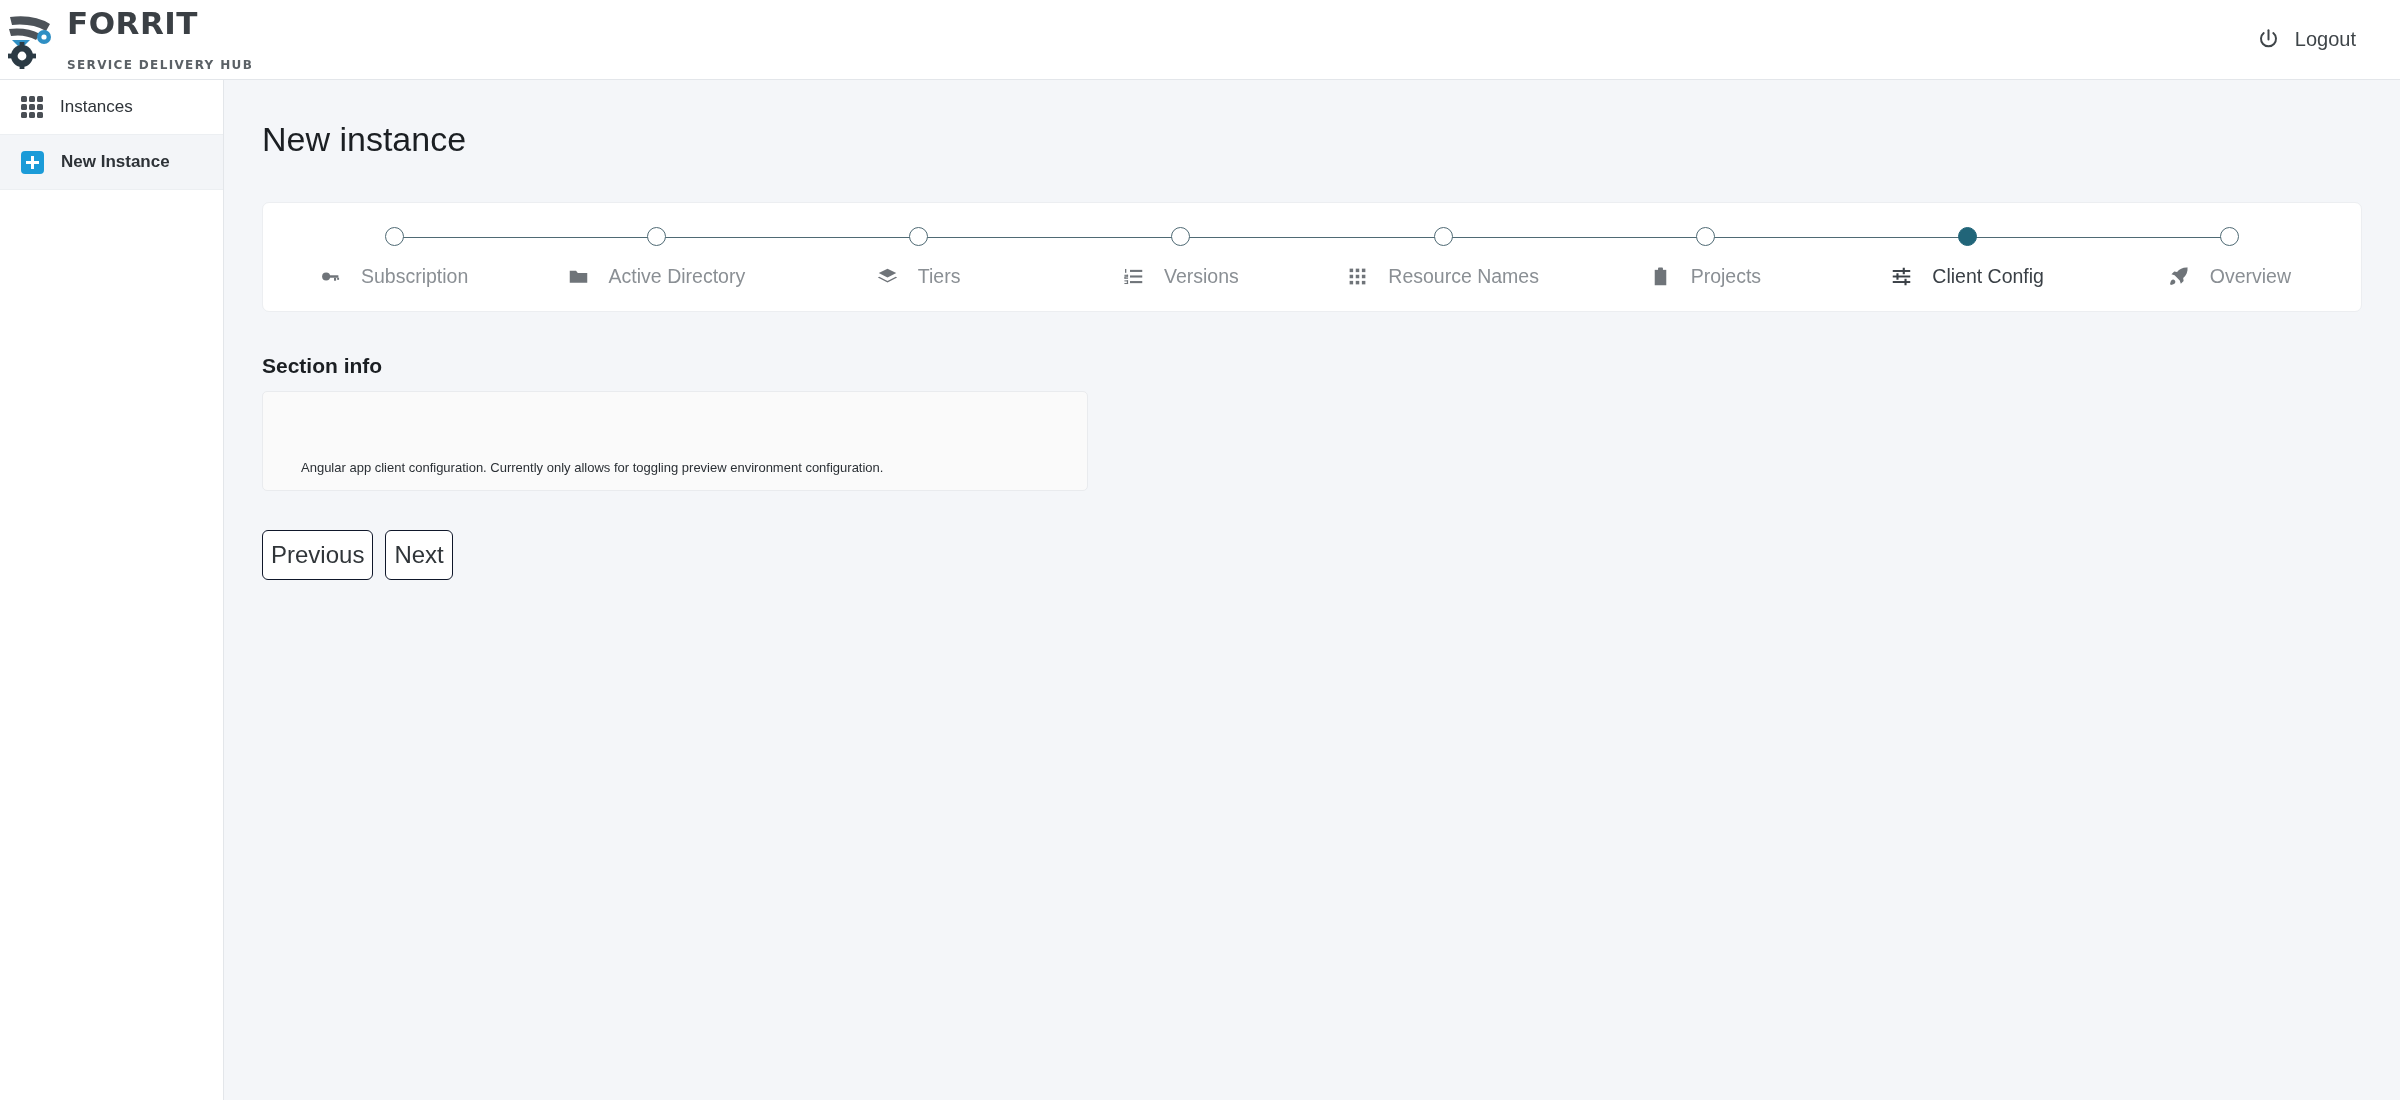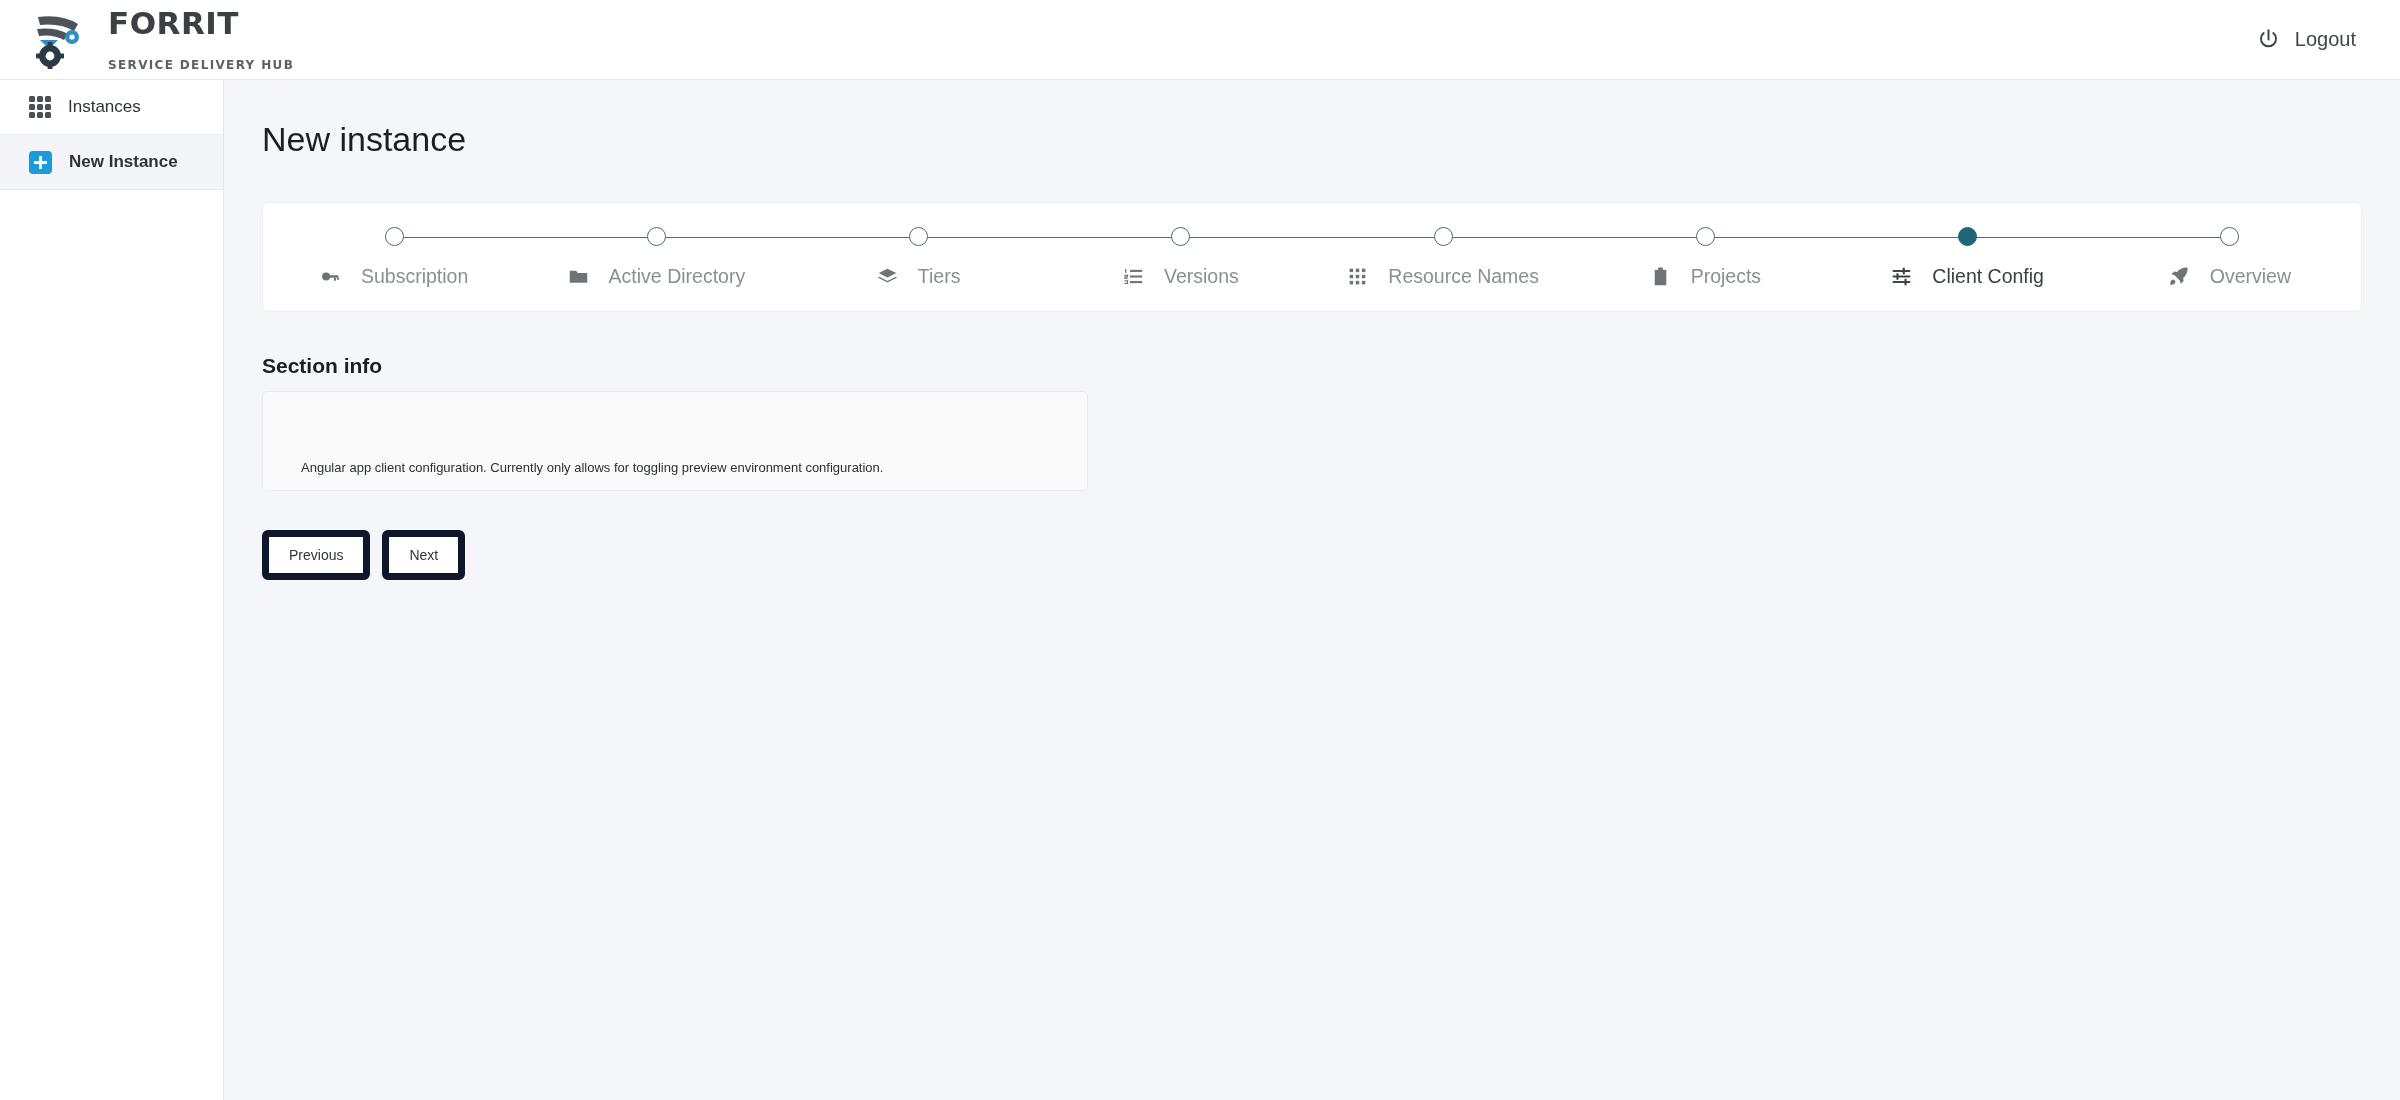--- a/index.html
+++ b/index.html
@@ -16,21 +16,21 @@
     position: absolute; top: 0; left: 0;
     width: 2400px; height: 80px;
     background: #ffffff;
     border-bottom: 1px solid #e3e6ea;
     display: flex; align-items: center;
     justify-content: space-between;
     z-index: 5;
   }
   .logo-wrap {
     display: flex; align-items: center;
-    padding-left: 28px; gap: 18px;
+    gap: 5px;
   }
   .logo-mark { width: 62px; height: 58px; display:block; }
   .logo-text { display: flex; flex-direction: column; line-height: 1; }
   .logo-main {
     font-size: 31px; font-weight: 700; letter-spacing: .5px;
     color: #3b4045; font-family: "DejaVu Sans", sans-serif;
   }
   .logo-sub {
     font-size: 12px; font-weight: 700; letter-spacing: 1.35px;
     color: #5b6166; margin-top: 20px;
@@ -44,21 +44,21 @@
 
   
   .sidebar {
     position: absolute; top: 80px; left: 0;
     width: 224px; height: 1020px;
     background: #ffffff;
     border-right: 1px solid #e3e6ea;
   }
   .nav-item {
     display: flex; align-items: center; gap: 17px;
-    height: 55px; padding-left: 29px;
+    height: 55px; padding-left: 21px;
     cursor: pointer;
     border-bottom: 1px solid #eceff2;
   }
   .nav-item.active { background: #f3f5f8; }
   .nav-label { font-size: 17px; color: #2e3338; font-weight: 400; }
   .nav-item.active .nav-label { font-weight: 700; }
 
   .grid-icon { width: 22px; height: 22px; display: grid;
     grid-template-columns: repeat(3, 1fr); gap: 2.5px; }
   .grid-icon i { background: #4a4f55; border-radius: 1.5px; display: block; }
@@ -167,24 +167,24 @@
   .check-row { display: flex; align-items: center; }
   .check-row input[type=checkbox] {
     width: 15px; height: 15px; margin: 0; cursor: pointer;
   }
   .check-label { font-size: 19.5px; color: #22272c; margin-left: 1px; }
 
   
   .btn-row { display: flex; gap: 12px; margin: 39px 0 0 38px; }
   .btn {
     background: #ffffff;
-    border: 7px solid #0f172a;
+    border: 1px solid #0f172a;
     border-radius: 6px;
-    padding: 10px 20px;
-    font-size: 14px; color: #303539;
+    padding: 10px 8px;
+    font-size: 24px; color: #303539;
     cursor: pointer;
     font-family: "Liberation Sans", sans-serif;
   }
 </style>
 </head>
 <body>
 
 <div class="topbar">
   <div class="logo-wrap">
     <svg class="logo-mark" viewBox="0 0 62 58">

